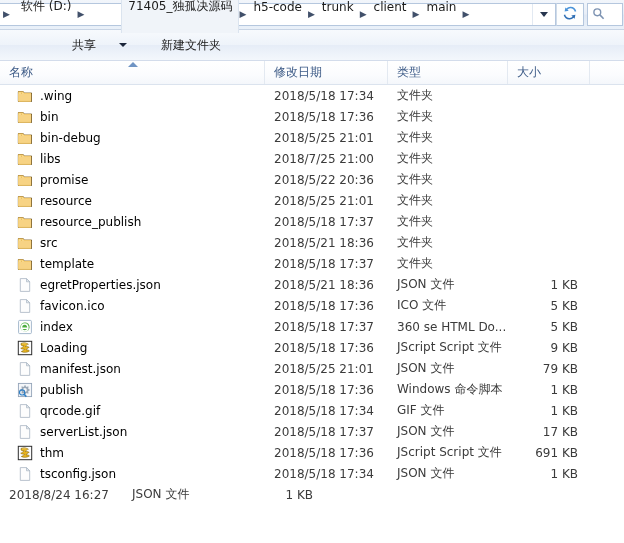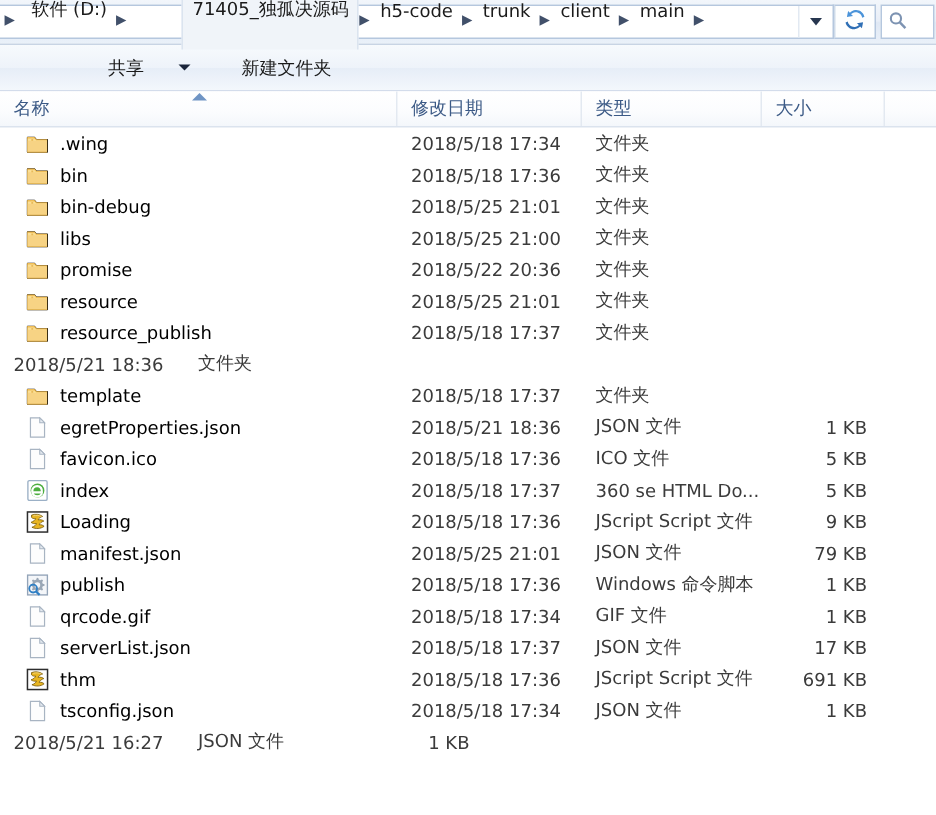--- a/index.html
+++ b/index.html
@@ -367,21 +367,21 @@
               <path d="M1 3.2h5.1l1.3 1.5h7.1c0.3 0 0.5 0.2 0.5 0.5v8.1c0 0.3-0.2 0.5-0.5 0.5H1.4c-0.3 0-0.5-0.2-0.5-0.5V3.7c0-0.3 0.2-0.5 0.5-0.5z" fill="#f3c košt"></path>
               <path d="M1.1 3.3h4.9l1.3 1.5h7.2v8.8H1.1z" fill="#eebc55"></path>
               <path d="M1.5 4.3h4.4l1.2 1.4h7v7.3a0.4 0.4 0 0 1-0.4 0.4H1.9a0.4 0.4 0 0 1-0.4-0.4z" fill="#fbdf95"></path>
               <path d="M3.9 4.6h1.2v8.8H3.9z" fill="#e2ad46" opacity="0.75"></path>
               <path d="M1.5 5.8h12.6v7.2a0.4 0.4 0 0 1-0.4 0.4H1.9a0.4 0.4 0 0 1-0.4-0.4z" fill="#f7d384"></path>
               <path d="M1.4 13.4h12.8" stroke="#d9a945" stroke-width="0.5" fill="none"></path>
             </svg>
           </span>
           <span class="nm-text">libs</span>
         </div>
-        <div class="cell date">2018/5/25 21:00</div>
+        <div class="cell date">2018/7/25 21:00</div>
         <div class="cell type">文件夹</div>
         <div class="cell size"></div>
       </div>
       <div class="row">
         <div class="cell name">
           <span class="ico">
             <svg width="16" height="16" viewBox="0 0 16 16">
               <path d="M1 3.2h5.1l1.3 1.5h7.1c0.3 0 0.5 0.2 0.5 0.5v8.1c0 0.3-0.2 0.5-0.5 0.5H1.4c-0.3 0-0.5-0.2-0.5-0.5V3.7c0-0.3 0.2-0.5 0.5-0.5z" fill="#f3c košt"></path>
               <path d="M1.1 3.3h4.9l1.3 1.5h7.2v8.8H1.1z" fill="#eebc55"></path>
               <path d="M1.5 4.3h4.4l1.2 1.4h7v7.3a0.4 0.4 0 0 1-0.4 0.4H1.9a0.4 0.4 0 0 1-0.4-0.4z" fill="#fbdf95"></path>
@@ -426,20 +426,33 @@
               <path d="M1.4 13.4h12.8" stroke="#d9a945" stroke-width="0.5" fill="none"></path>
             </svg>
           </span>
           <span class="nm-text">resource_publish</span>
         </div>
         <div class="cell date">2018/5/18 17:37</div>
         <div class="cell type">文件夹</div>
         <div class="cell size"></div>
       </div>
       <div class="row">
+        <div class="cell name">
+          <span class="ico">
+            <svg width="16" height="16" viewBox="0 0 16 16">
+              <path d="M1 3.2h5.1l1.3 1.5h7.1c0.3 0 0.5 0.2 0.5 0.5v8.1c0 0.3-0.2 0.5-0.5 0.5H1.4c-0.3 0-0.5-0.2-0.5-0.5V3.7c0-0.3 0.2-0.5 0.5-0.5z" fill="#f3c košt"></path>
+              <path d="M1.1 3.3h4.9l1.3 1.5h7.2v8.8H1.1z" fill="#eebc55"></path>
+              <path d="M1.5 4.3h4.4l1.2 1.4h7v7.3a0.4 0.4 0 0 1-0.4 0.4H1.9a0.4 0.4 0 0 1-0.4-0.4z" fill="#fbdf95"></path>
+              <path d="M3.9 4.6h1.2v8.8H3.9z" fill="#e2ad46" opacity="0.75"></path>
+              <path d="M1.5 5.8h12.6v7.2a0.4 0.4 0 0 1-0.4 0.4H1.9a0.4 0.4 0 0 1-0.4-0.4z" fill="#f7d384"></path>
+              <path d="M1.4 13.4h12.8" stroke="#d9a945" stroke-width="0.5" fill="none"></path>
+            </svg>
+          </span>
+          <span class="nm-text">src</span>
+        </div>
         <div class="cell date">2018/5/21 18:36</div>
         <div class="cell type">文件夹</div>
         <div class="cell size"></div>
       </div>
       <div class="row">
         <div class="cell name">
           <span class="ico">
             <svg width="16" height="16" viewBox="0 0 16 16">
               <path d="M1 3.2h5.1l1.3 1.5h7.1c0.3 0 0.5 0.2 0.5 0.5v8.1c0 0.3-0.2 0.5-0.5 0.5H1.4c-0.3 0-0.5-0.2-0.5-0.5V3.7c0-0.3 0.2-0.5 0.5-0.5z" fill="#f3c košt"></path>
               <path d="M1.1 3.3h4.9l1.3 1.5h7.2v8.8H1.1z" fill="#eebc55"></path>
@@ -595,18 +608,18 @@
               <path d="M9.5 1.6v3.2h3.2z" fill="#e6ebf1" stroke="#a8b4c2" stroke-width="0.7"></path>
             </svg>
           </span>
           <span class="nm-text">tsconfig.json</span>
         </div>
         <div class="cell date">2018/5/18 17:34</div>
         <div class="cell type">JSON 文件</div>
         <div class="cell size">1 KB</div>
       </div>
       <div class="row">
-        <div class="cell date">2018/5/21 16:27</div>
+        <div class="cell date">2018/8/24 16:27</div>
         <div class="cell type">JSON 文件</div>
         <div class="cell size">1 KB</div>
       </div>
     </div>
 </div>
 
 </body></html>

